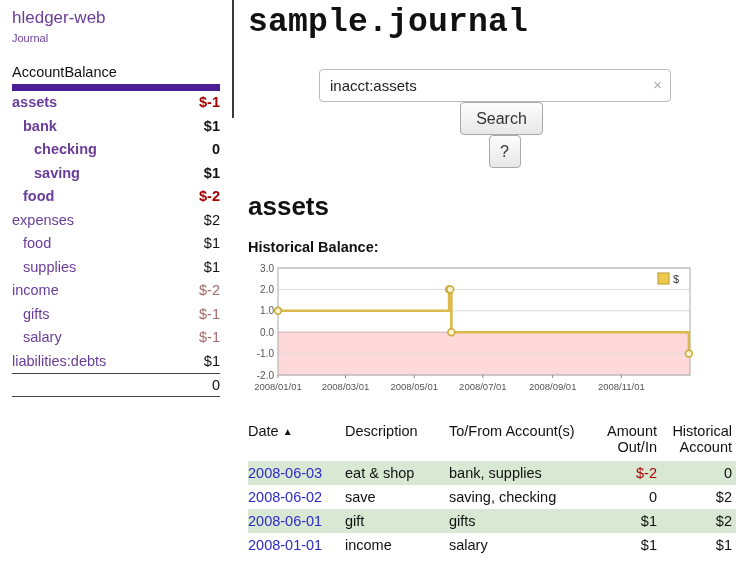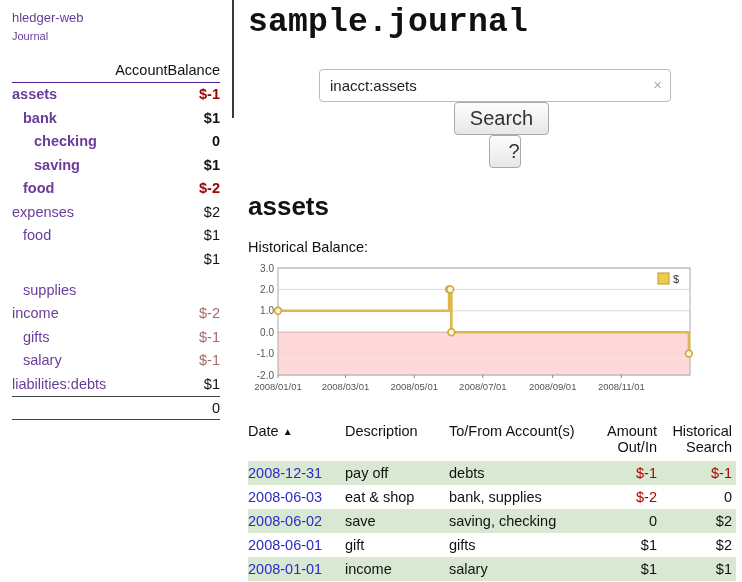--- a/index.html
+++ b/index.html
@@ -3,47 +3,47 @@
 <meta charset="utf-8">
 <style>
   * { box-sizing: border-box; margin: 0; padding: 0; }
   html,body { width:742px; height:582px; overflow:hidden; background:#fff;
     font-family:"Liberation Sans", sans-serif; color:#111; }
   a { text-decoration:none; cursor:pointer; }
 
   
   .sidebar { position:absolute; left:0; top:0; width:233px; padding:8px 10px 0 12px; }
   .sidebar-divider { position:absolute; left:232px; top:0; width:2px; height:118px; background:#3a3a3a; }
-  .app-title { color:var(--purple); font-size:13px; display:inline-block; }
+  .app-title { color:var(--purple); font-size:17px; display:inline-block; }
   .journal-link { color:var(--purple); font-size:11px; display:inline-block; }
   .acct-table { margin-top:18px; font-size:14.5px; width:208px; }
-  .acct-head { display:flex; justify-content:flex-end; padding-bottom:4px; border-bottom:1px solid #4c1d95; }
+  .acct-head { display:flex; justify-content:flex-start; padding-bottom:4px; border-bottom:7px solid #4c1d95; }
   .acct-row { display:flex; justify-content:space-between; line-height:23.5px; }
   .acct-row.bold { font-weight:bold; }
   .acct-name { color:var(--purple); }
   .acct-bal { color:#111; }
   .acct-bal.neg-strong { color:var(--neg_strong); }
   .acct-bal.neg-soft { color:var(--neg_soft); }
   .acct-total { border-top:1px solid #444; border-bottom:1px solid #444;
     text-align:right; line-height:22px; font-size:14.5px; }
 
   
   .main { position:absolute; left:248px; top:0; width:494px; }
   h1.page-title { font-size:33px; font-weight:bold; margin-top:4px; letter-spacing:0.2px;font-family:Liberation Mono, monospace; }
   .search-row { margin-top:28px; display:flex; align-items:center;flex-direction:column; }
   .search-box { position:relative; display:inline-block; }
   .search-box input { width:352px; height:33px; border:1px solid #bbb; border-radius:4px;
     padding:0 28px 0 10px; font-size:15px; color:#222; font-family:inherit; outline:none; }
   .clear-x { position:absolute; right:9px; top:7px; color:#aaa; font-size:15px; cursor:pointer; }
-  .btn { height:33px; padding:0 15px; margin-left:13px; font-size:20px; color:#333;
+  .btn { height:33px; padding:0 15px; margin-left:13px; font-size:16px; color:#333;
     background:linear-gradient(#fdfdfd,#e7e7e7); border:1px solid #a9a9a9; border-radius:4px;
-    font-family:inherit; cursor:pointer;text-align:right; }
+    font-family:inherit; cursor:pointer; }
   .btn.help { margin-left:19px; width:32px; padding:0; }
   h2.section-title { font-size:26px; font-weight:bold; margin-top:23px; }
-  .chart-label { margin-top:17px; font-size:14.5px; font-weight:normal; }
+  .chart-label { margin-top:17px; font-size:14.5px; font-weight:bold; }
   svg.chart { margin-top:6px; display:block; }
 
   
   table.register { margin-top:18px; width:488px; border-collapse:collapse; font-size:14.5px; }
   table.register th { font-weight:normal; text-align:left; vertical-align:top; padding:2px 4px 6px 0; }
   table.register th.num, table.register td.num { text-align:right; }
   table.register td { padding:4px 4px 4px 0; vertical-align:top; }
   table.register tbody tr:nth-child(odd) { background:var(--row_green); }
   col.c-date { width:97px; } col.c-desc { width:104px; } col.c-acct { width:132px; }
   col.c-amt { width:80px; } col.c-bal { width:75px; }
@@ -85,21 +85,21 @@
         </div>
         <div class="acct-row">
           <a class="acct-name" style="padding-left: 0px;">expenses</a>
           <span class="acct-bal">$2</span>
         </div>
         <div class="acct-row">
           <a class="acct-name" style="padding-left: 11px;">food</a>
           <span class="acct-bal">$1</span>
         </div>
         <div class="acct-row">
-          <a class="acct-name" style="padding-left: 11px; margin-top: 31px;">supplies</a>
+          <a class="acct-name" style="padding-left: 11px;">supplies</a>
           <span class="acct-bal">$1</span>
         </div>
         <div class="acct-row">
           <a class="acct-name" style="padding-left: 0px;">income</a>
           <span class="acct-bal neg-soft">$-2</span>
         </div>
         <div class="acct-row">
           <a class="acct-name" style="padding-left: 11px;">gifts</a>
           <span class="acct-bal neg-soft">$-1</span>
         </div>
@@ -180,31 +180,24 @@
     </colgroup>
     <thead>
       <tr>
         <th>
           <span>Date</span>
           <span class="caret">▲</span>
         </th>
         <th>Description</th>
         <th>To/From Account(s)</th>
         <th class="num">Amount Out/In</th>
-        <th class="num">Historical Search</th>
+        <th class="num">Historical Account</th>
       </tr>
     </thead>
     <tbody id="register-body">
-        <tr>
-          <td><a class="date-link">2008-12-31</a></td>
-          <td class="">pay off</td>
-          <td class="">debts</td>
-          <td class="num neg">$-1</td>
-          <td class="num neg">$-1</td>
-        </tr>
         <tr>
           <td><a class="date-link">2008-06-03</a></td>
           <td class="">eat &amp; shop</td>
           <td class="">bank, supplies</td>
           <td class="num neg">$-2</td>
           <td class="num">0</td>
         </tr>
         <tr>
           <td><a class="date-link">2008-06-02</a></td>
           <td class="">save</td>

